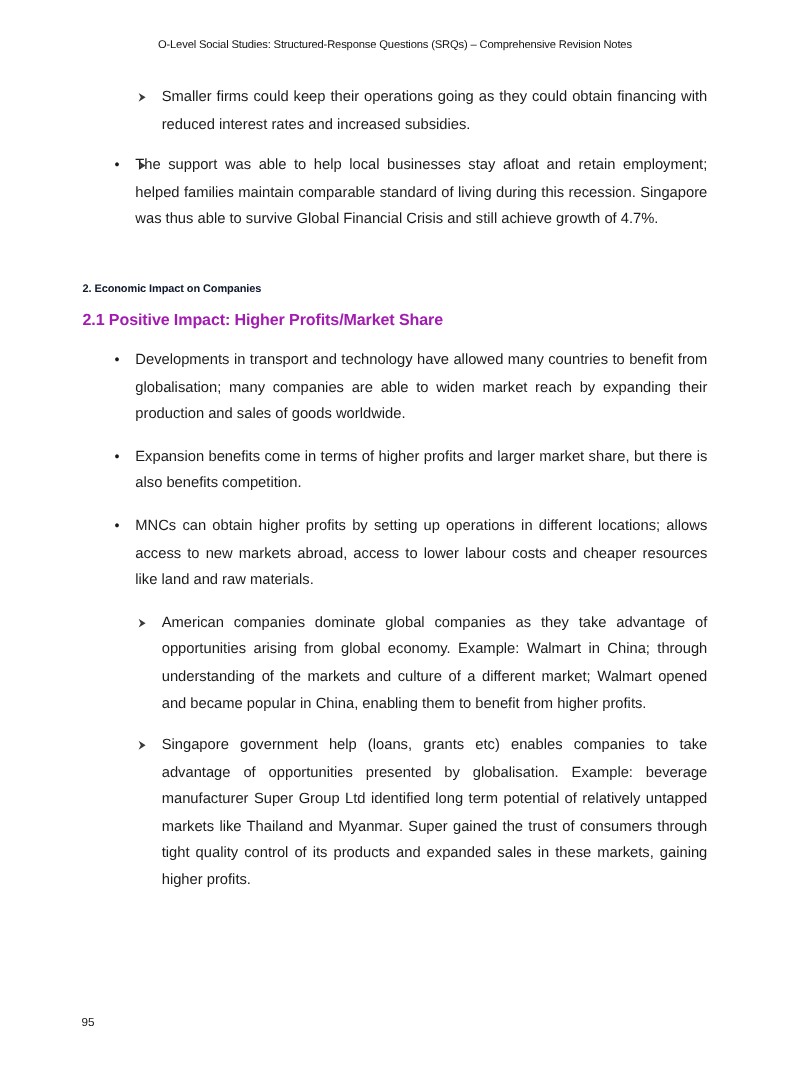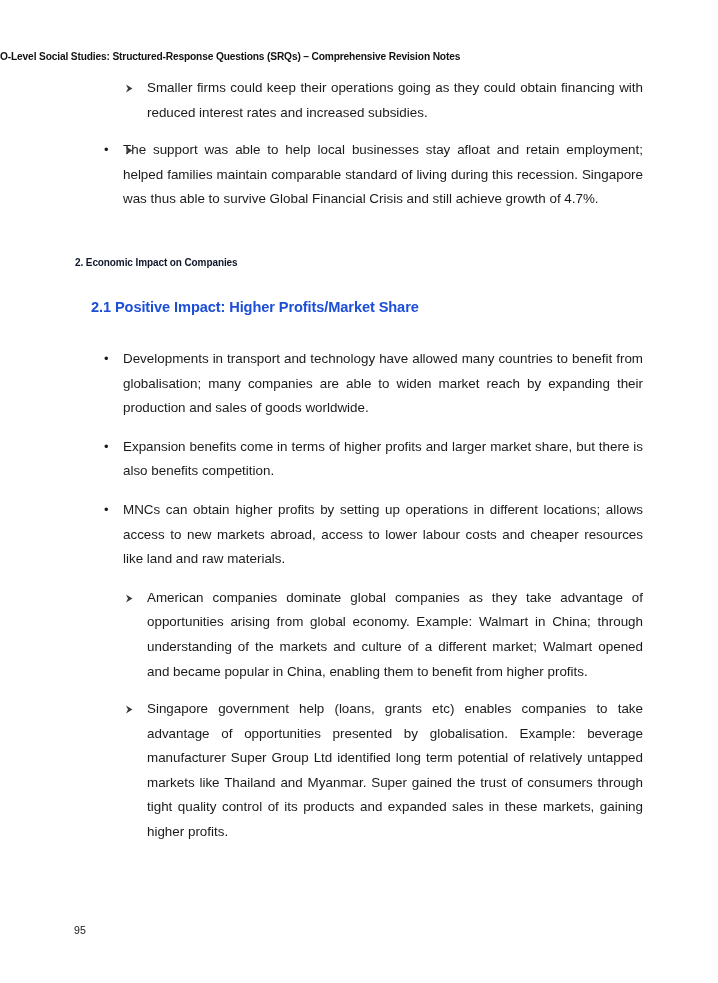--- a/index.html
+++ b/index.html
@@ -15,26 +15,26 @@
   .page {
     position: relative;
     width: 718px;
     height: 983px;
     background: #ffffff;
     overflow: hidden;
     box-sizing: border-box;
   }
   .running-header {
     position: absolute;
-    top: 51px;
+    top: 36px;
     left: 0;
     right: 0;
-    text-align: left;
+    text-align: center;
     font-size: 10.2px;
-    font-weight: bold;
+    font-weight: normal;
     letter-spacing: -0.15px;
     color: #111111;
   }
   .content {
     position: absolute;
     top: 76px;
     left: 75px;
     width: 568px;
   }
   
@@ -87,22 +87,22 @@
   h2.h-major {
     font-size: 10px;
     font-weight: bold;
     color: #0f172a;
     margin: 0;
     letter-spacing: -0.1px;
   }
   h3.h-minor {
     font-size: 14.6px;
     font-weight: bold;
-    color: #1d4ed8;
-    margin: 16px;
+    color: #a21caf;
+    margin: 0;
     letter-spacing: -0.1px;
   }
   .gap-before-major { height: 31px; }
   .gap-after-major  { height: 15px; }
   .gap-after-minor  { height: 16px; }
   .page-number {
     position: absolute;
     left: 74px;
     top: 924px;
     font-size: 10.6px;

